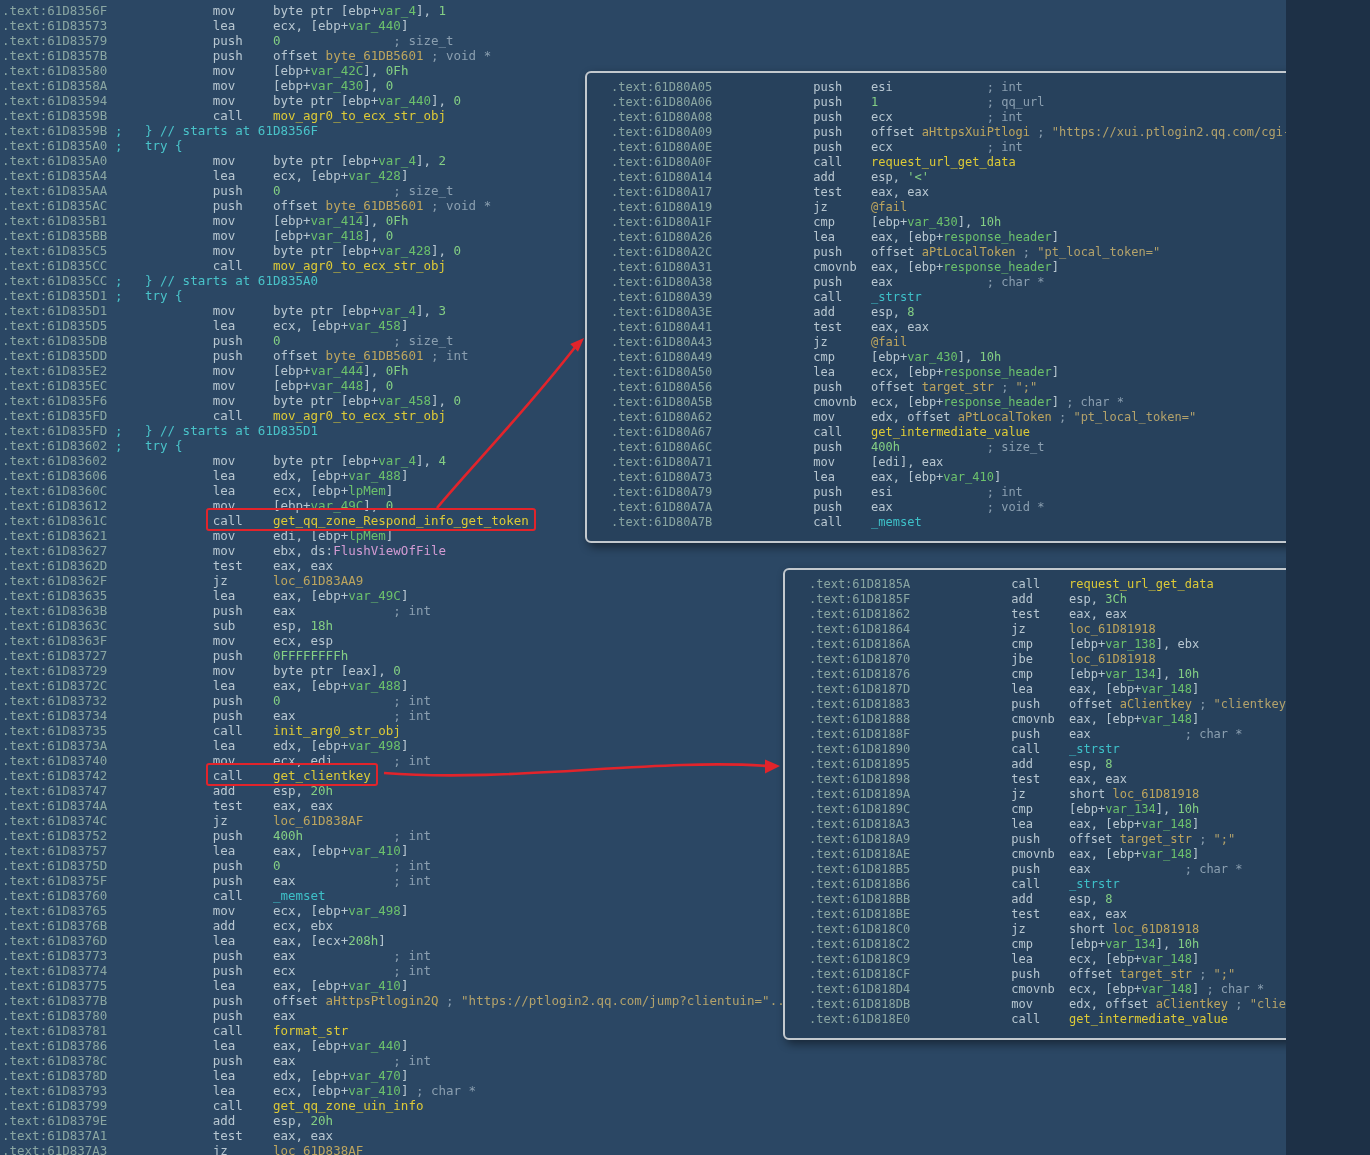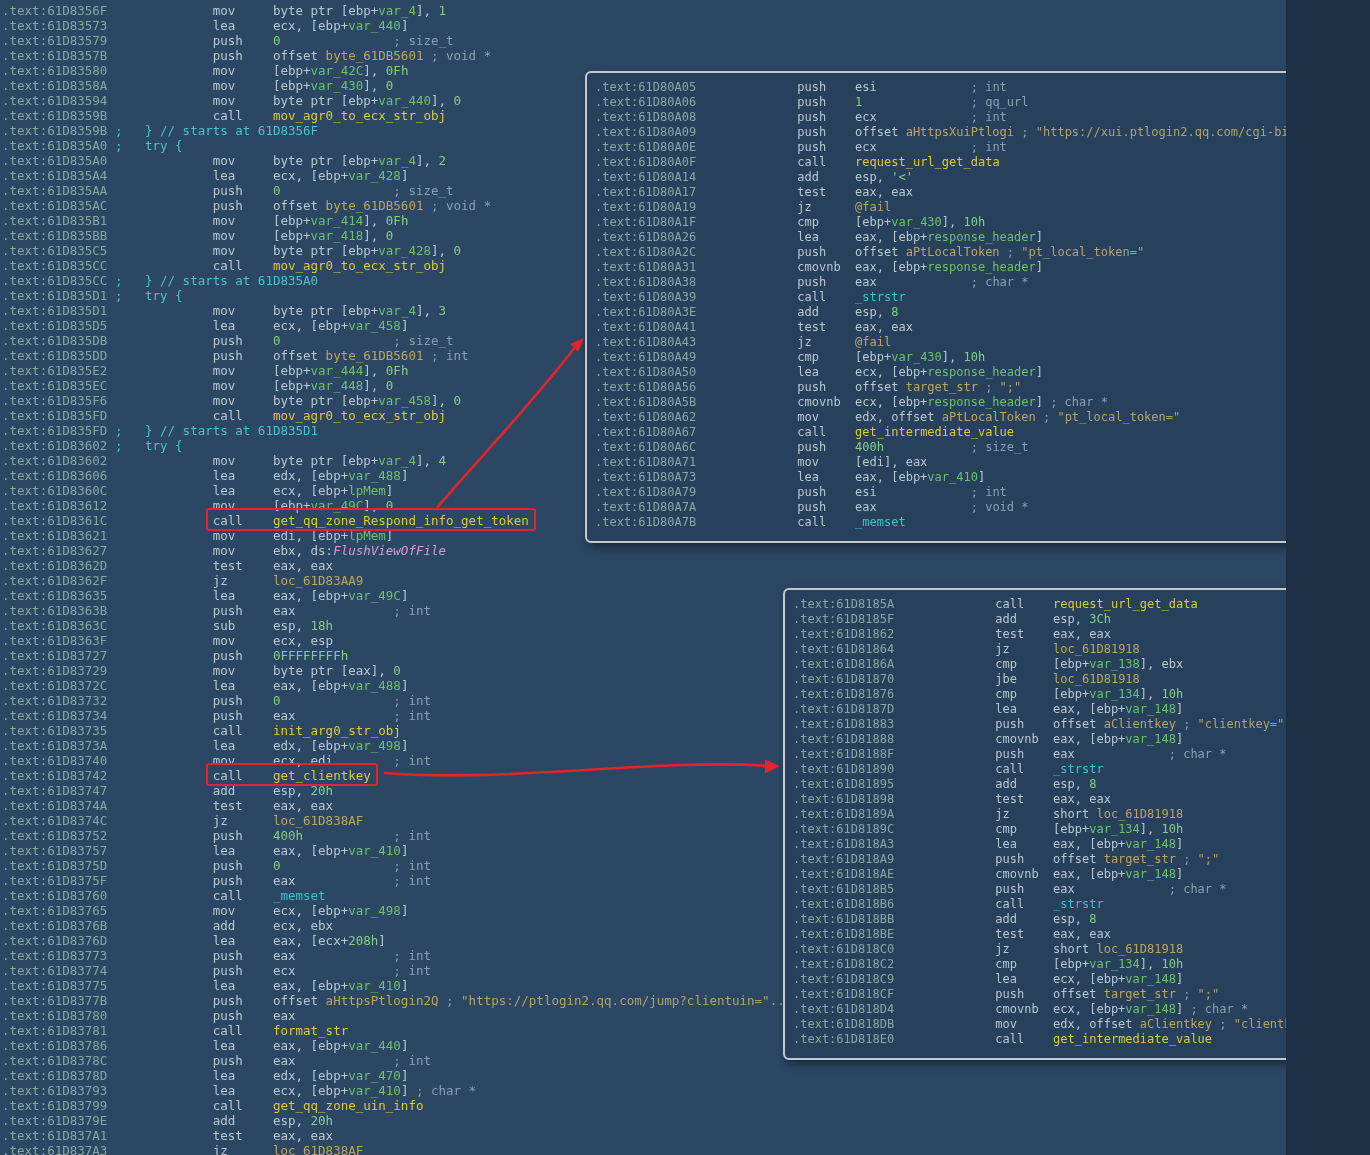--- a/index.html
+++ b/index.html
@@ -13,30 +13,30 @@
   #main-listing{position:absolute;left:2px;top:3px;}
   .asm-line{height:15px;white-space:pre;}
   .panel{
     position:absolute;
     background:var(--pal-panel-background,#27415c);
     border:2px solid var(--pal-border,#c3c9ce);
     border-radius:6px;
     overflow:hidden;
     box-shadow:3px 4px 10px rgba(0,0,0,0.45);
   }
-  .panel-body{position:absolute;left:0;top:0;right:0;bottom:0;padding:7px 2px 2px 8px;font-size:12px;line-height:15px;overflow:hidden;}
+  .panel-body{position:absolute;left:0;top:0;right:0;bottom:0;padding:7px 2px 2px 24px;font-size:12px;line-height:15px;overflow:hidden;}
   #panel-top{left:585px;top:71px;width:776px;height:472px;}
-  #panel-bottom{left:783px;top:588px;width:580px;height:472px;}
+  #panel-bottom{left:783px;top:568px;width:580px;height:472px;}
   .t-addr{color:var(--pal-address,#8aa6a2);}
   .t-def{color:var(--pal-code,#b8c7d1);}
   .t-cmt{color:var(--pal-comment,#8b9fb0);}
   .t-str{color:var(--pal-string,#b3a26b);}
   .t-fy{color:var(--pal-function-name,#ddca37);}
   .t-fc{color:var(--pal-import-cyan,#3ec1c9);}
-  .t-imp{color:var(--pal-import-pink,#d39bd3);font-style:italic;}
+  .t-imp{color:var(--pal-import-pink,#d39bd3);}
   .t-nm{color:var(--pal-dummy-name,#bda55e);}
   .t-v{color:var(--pal-stack-var,#6cc16c);}
   .t-n{color:var(--pal-number,#84cf84);}
   .t-seh{color:var(--pal-seh-comment,#49c3c9);}
   .hl-box{position:absolute;border:2px solid var(--pal-highlight-red,#e2242b);border-radius:3px;}
   #hl-token{left:206px;top:508px;width:330px;height:23px;}
   #hl-clientkey{left:206px;top:763px;width:172px;height:23px;}
   .overlay{position:absolute;left:0;top:0;width:1370px;height:1155px;pointer-events:none;}
 </style>
 </head>

